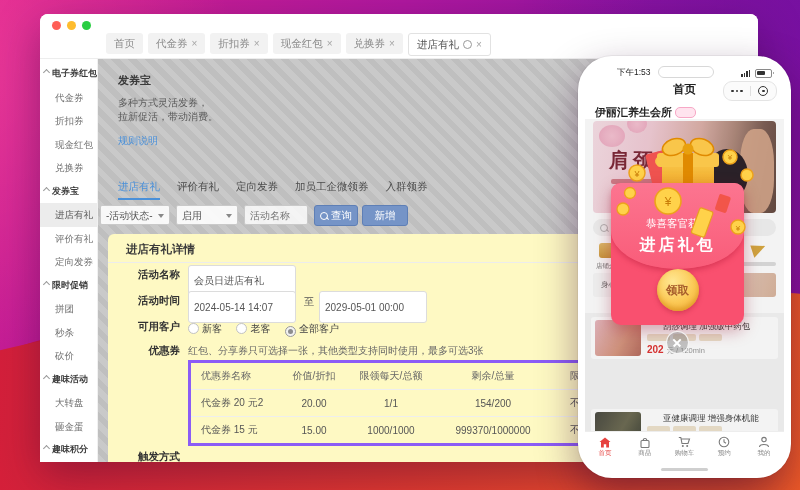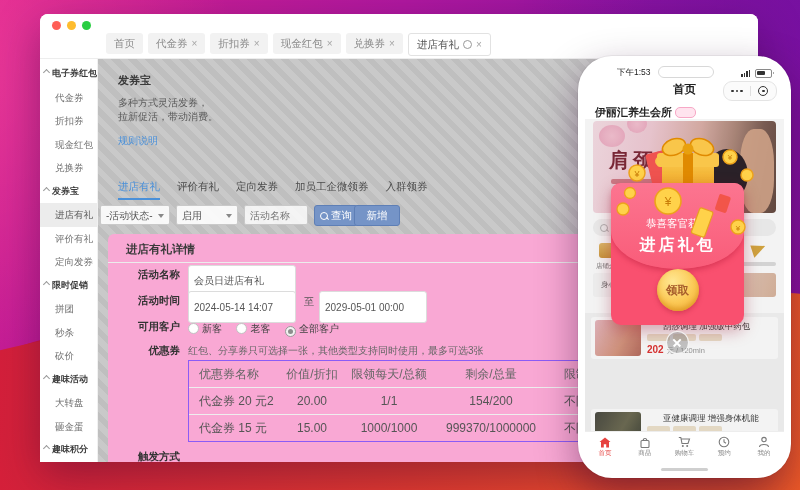--- a/index.html
+++ b/index.html
@@ -58,33 +58,33 @@
       border-radius:2px;font-size:10px;color:#555;line-height:20px;padding:0 5px;box-sizing:border-box;cursor:pointer;}
   .chev{position:absolute;right:5px;top:8px;width:0;height:0;border-left:3.5px solid transparent;border-right:3.5px solid transparent;border-top:4px solid #888;}
   .finput{position:absolute;top:146px;height:20px;background:rgba(255,255,255,.8);border:1px solid #c9c9c9;
       border-radius:2px;font-size:10px;color:#555;padding:0 5px;box-sizing:border-box;font-family:inherit;}
   .fbtn{position:absolute;top:146px;height:21px;background:#7594c7;border:1px solid #5e7fb6;border-radius:3px;
       color:#fff;font-size:10.5px;display:flex;align-items:center;justify-content:center;gap:3px;cursor:pointer;box-sizing:border-box;}
   .mag{width:6px;height:6px;border:1.2px solid #fff;border-radius:50%;position:relative;display:inline-block;}
   .mag::after{content:"";position:absolute;left:5px;top:5px;width:3px;height:1.2px;background:#fff;transform:rotate(45deg);}
 
   
-  .panel{position:absolute;left:10px;top:175px;right:0;bottom:0;background:#f9a8d4;border-radius:6px 0 0 0;}
+  .panel{position:absolute;left:10px;top:175px;right:0;bottom:0;background:#fef9c3;border-radius:6px 0 0 0;}
   .panel-h{position:absolute;left:0;top:0;right:0;height:28px;border-bottom:1px solid #ececec;}
   .panel-title{position:absolute;left:18px;top:8px;font-size:11.5px;font-weight:bold;color:#3a3a3a;}
   .flabel{position:absolute;left:8px;width:64px;text-align:right;font-size:10.5px;color:#333;font-weight:bold;}
   .tinput{position:absolute;height:32px;border:1px solid #dcdcdc;border-radius:3px;font-size:10px;color:#555;
       padding:0 5px;box-sizing:border-box;font-family:inherit;background:#fff;}
   .sep-txt{position:absolute;font-size:10px;color:#555;}
   .radio{width:11px;height:11px;border:1px solid #c2c2c2;border-radius:50%;background:#fff;display:inline-flex;align-items:center;justify-content:center;margin-right:3px;vertical-align:-2px;box-sizing:border-box;}
   .radio.sel{border-color:#9a9a9a;background:#f2f2f2;}
   .radio.sel::after{content:"";width:5px;height:5px;border-radius:50%;background:#8d8d8d;}
   .rlabel{font-size:10px;color:#444;margin-right:10px;}
   .note{position:absolute;left:80px;font-size:10px;color:#666;}
-  .ctable{position:absolute;left:80px;top:126px;width:440px;border:1px solid #8b5cf6;font-size:12px;color:#555;}
+  .ctable{position:absolute;left:80px;top:126px;width:440px;border:3px solid #8b5cf6;font-size:10px;color:#555;}
   .trow{display:flex;height:26px;align-items:center;border-top:1px solid #eeeeee;}
   .trow.head{border-top:none;color:#666;}
   .tc1{width:92px;padding-left:10px;box-sizing:border-box;text-align:left;}
   .tc2{width:62px;text-align:center;}
   .tc3{width:92px;text-align:center;}
   .tc4{width:112px;text-align:center;}
   .tc5{width:82px;text-align:center;}
 
   
   .phone{position:absolute;left:578px;top:56px;width:213px;height:422px;background:#fff;border-radius:34px;
@@ -238,21 +238,21 @@
         <div class="subtab">入群领券</div>
       </div>
 
       <div class="fselect" style="left:2px;width:70px;"><span>-活动状态-</span><span class="chev"></span></div>
       <div class="fselect" style="left:78px;width:62px;"><span>启用</span><span class="chev"></span></div>
       <input class="finput" style="left: 146px; width: 64px;" placeholder="活动名称">
       <div class="fbtn" style="left:216px;width:44px;">
           <span class="mag"></span>
           <span>查询</span>
         </div>
-      <div class="fbtn" style="left:256px;width:46px;">
+      <div class="fbtn" style="left:264px;width:46px;">
           <span>新增</span>
         </div>
 
       <div class="panel">
         <div class="panel-h">
           <div class="panel-title">进店有礼详情</div>
         </div>
 
         <div class="flabel" style="top:34px;">活动名称</div>
         <input class="tinput" style="left: 80px; top: 31px; width: 108px;" value="会员日进店有礼">

